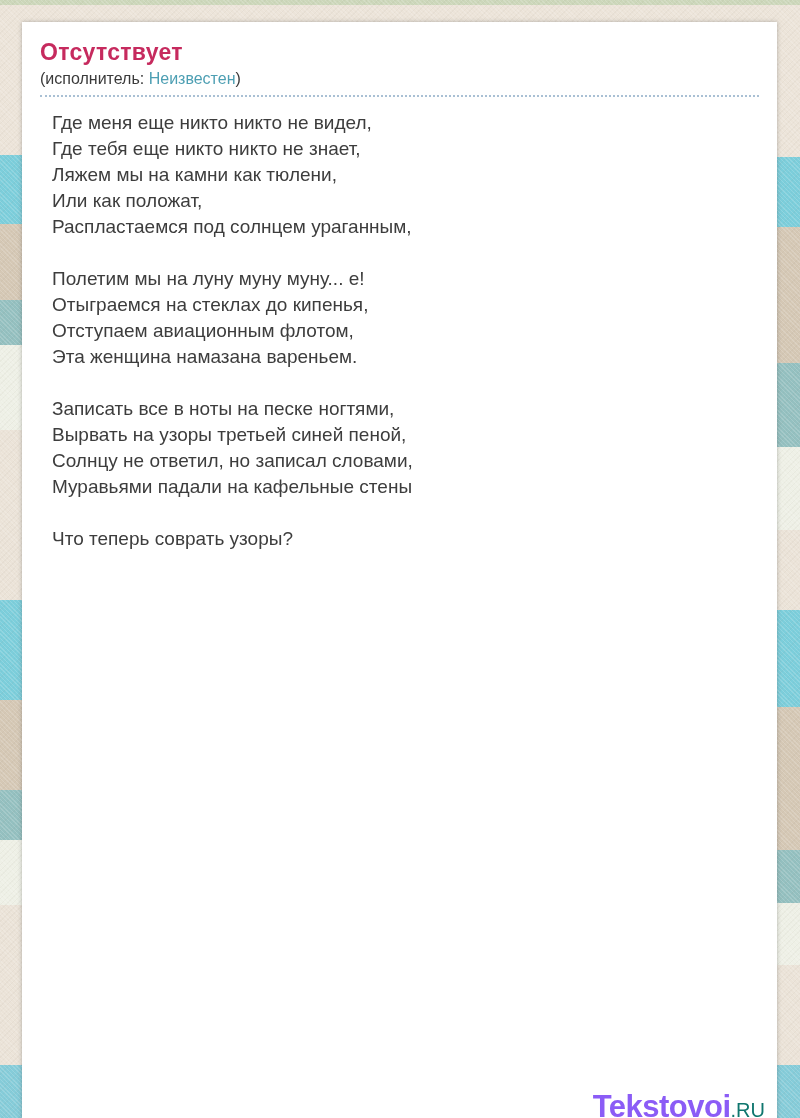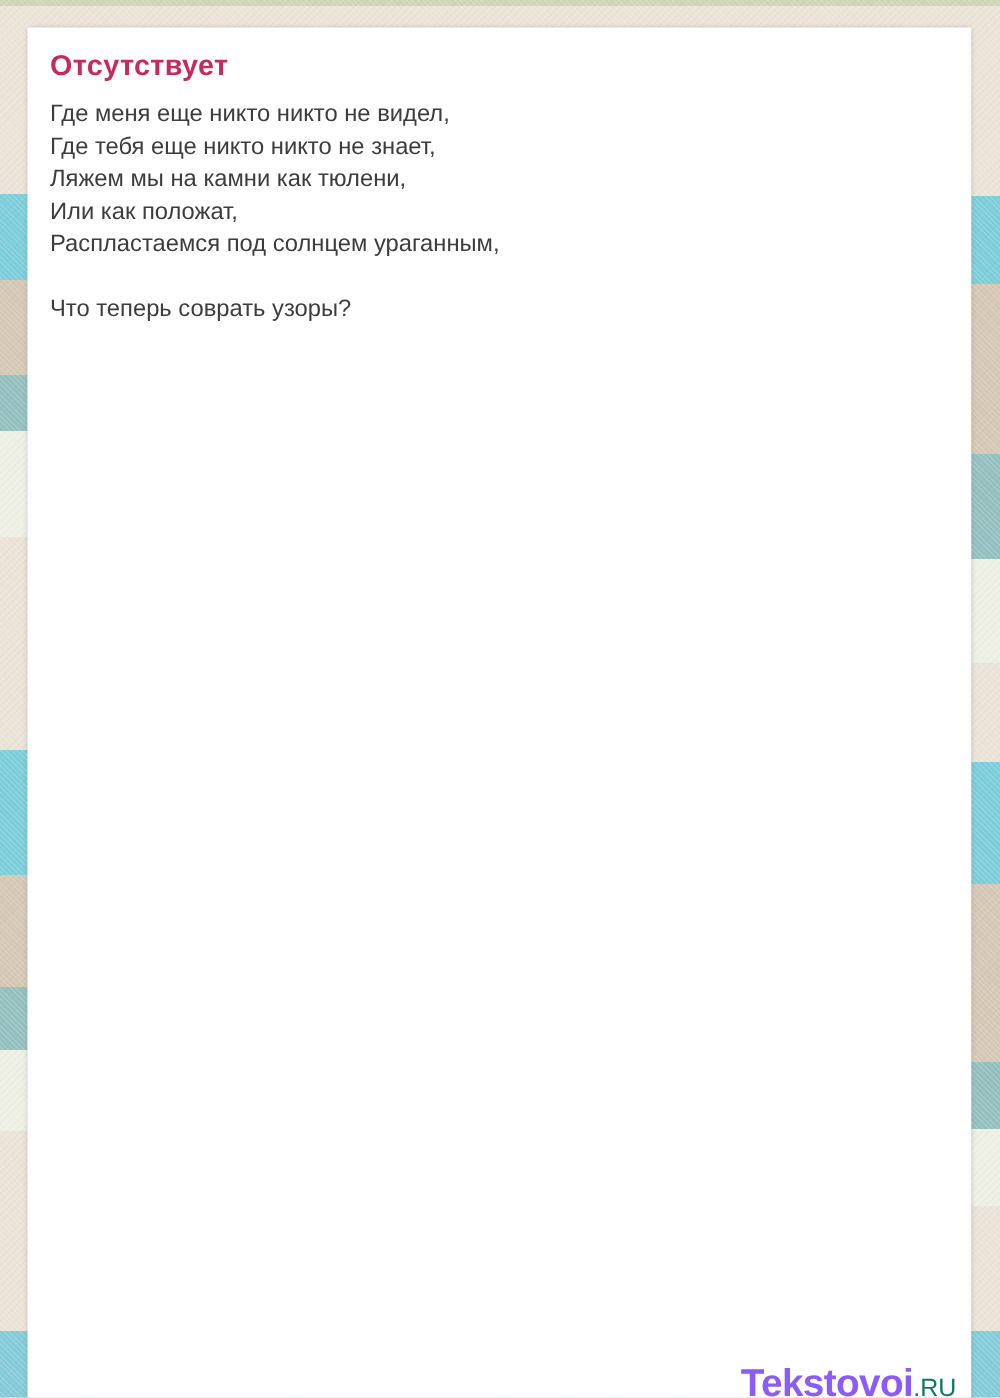--- a/index.html
+++ b/index.html
@@ -65,21 +65,21 @@
     font-size:23px; line-height:27px; font-weight:bold;
     color:#c62a5e; letter-spacing:0.3px;
   }
   .artist-line {
     margin-top:3px; font-size:16px; line-height:20px; color:#3a3a3a;
     padding-bottom:6px; border-bottom:2px dotted #a9c0d4;
   }
   .artist-link { color:#4d9fb3; text-decoration:none; cursor:pointer; }
   .lyrics { margin-top:13px; }
   .lyrics p {
-    margin:0 0 26px 0; white-space:pre-line;
+    margin:0 0 26px 12px; white-space:pre-line;
     font-size:19px; line-height:26px; color:#3d3d3d;
   }
   .site-logo {
     position:absolute; right:12px; bottom:1px;
     text-align:right; line-height:1; cursor:pointer;
   }
   .logo-brand { font-size:31px; font-weight:bold; color:#8b5cf6; letter-spacing:-0.5px; }
   .logo-tld   { font-size:20px; font-weight:normal; color:#0f766e; letter-spacing:0; }
   .logo-tagline {
     font-size:12px; font-weight:bold; color:#a16207;
@@ -88,27 +88,36 @@
 </style>
 </head>
 <body>
 
 <div class="strip strip-left"></div>
 <div class="strip strip-right"></div>
 <div class="texture"></div>
 
 <div class="card">
   <h1 class="song-title">Отсутствует</h1>
+  <div class="artist-line"><span>(исполнитель: </span><a class="artist-link" href="#">Неизвестен</a><span>)</span></div>
 
   <div class="lyrics" id="lyrics">
       <p>Где меня еще никто никто не видел,
 Где тебя еще никто никто не знает,
 Ляжем мы на камни как тюлени,
 Или как положат,
 Распластаемся под солнцем ураганным,</p>
+      <p>Полетим мы на луну муну муну... е!
+Отыграемся на стеклах до кипенья,
+Отступаем авиационным флотом,
+Эта женщина намазана вареньем.</p>
+      <p>Записать все в ноты на песке ногтями,
+Вырвать на узоры третьей синей пеной,
+Солнцу не ответил, но записал словами,
+Муравьями падали на кафельные стены</p>
       <p>Что теперь соврать узоры?</p>
     </div>
 
   <div class="site-logo">
     <div class="logo-main"><span class="logo-brand">Tekstovoi</span><span class="logo-tld">.RU</span></div>
     <div class="logo-tagline">тексты песен</div>
   </div>
 </div>
 
 </body></html>

